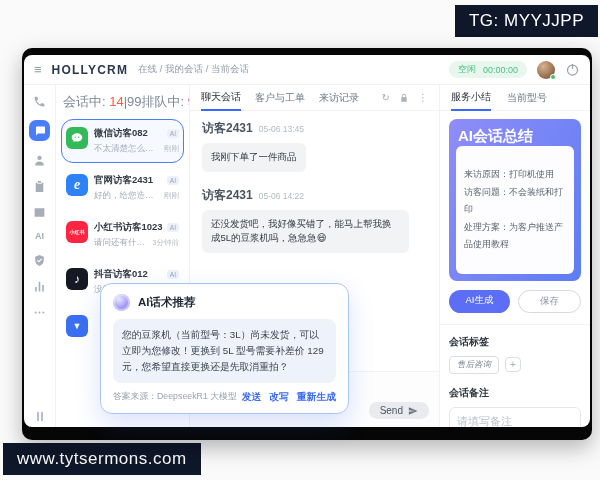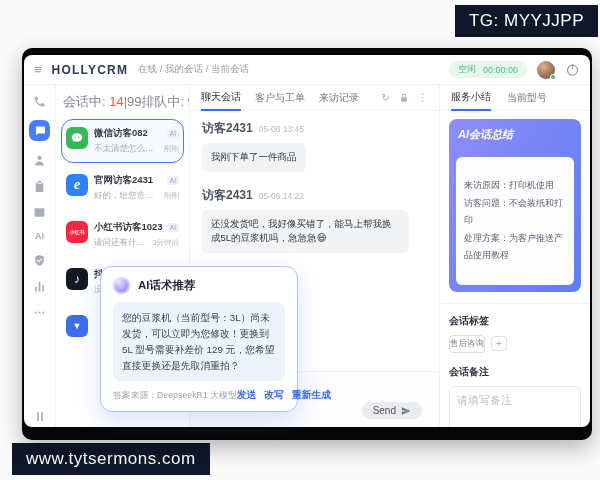--- a/index.html
+++ b/index.html
@@ -2,21 +2,21 @@
 <html><head>
 <meta charset="utf-8">
 <style>
   * { margin:0; padding:0; box-sizing:border-box; }
   html,body { width:600px; height:480px; overflow:hidden; }
   body { font-family:"Liberation Sans","DejaVu Sans",sans-serif; background:#fafafa; position:relative; }
 
   
   .badge-dark { position:absolute; background:#0f172a; color:#fff; font-size:17px; padding:6px 14px; letter-spacing:.5px; }
   #tg-badge { top:5px; right:2px; }
-  #site-badge { top:443px; left:12px; }
+  #site-badge { top:443px; left:3px; }
 
   
   .window { position:absolute; left:22px; top:48px; width:570px; height:392px; background:#060606; border-radius:10px; box-shadow:0 8px 22px rgba(0,0,0,.28); }
   .win-inner { position:absolute; left:2px; right:2px; top:7px; bottom:13px; background:#fff; border-radius:8px; overflow:hidden; display:flex; flex-direction:column; }
 
   
   .topbar { height:30px; flex:0 0 30px; display:flex; align-items:center; gap:10px; padding:0 10px; border-bottom:1px solid #f0f1f3; }
   .hamburger { color:#939ca7; font-size:13px; line-height:1; cursor:pointer; }
   .logo { font-weight:700; letter-spacing:1.2px; color:#2b3950; font-size:12px; }
   .breadcrumb { color:#939ca8; font-size:9.5px; }
@@ -69,44 +69,44 @@
   .tab-icons { margin-left:auto; display:flex; gap:9px; align-items:center; color:#a9b1bb; }
   .tab-icons .tic { font-size:10px; line-height:1; cursor:pointer; }
   .tab-icons svg { width:10px; height:10px; fill:currentColor; display:block; }
   .messages { flex:1; padding:9px 12px; overflow:hidden; }
   .msg { margin-bottom:15px; }
   .msg-meta { display:flex; gap:6px; align-items:baseline; }
   .msg-sender { font-size:12px; font-weight:700; color:#4a5460; }
   .msg-time { font-size:8.5px; color:#b3bac2; }
   .bubble { display:inline-block; background:#f2f3f5; border-radius:6px; padding:7px 9px; margin-top:6px; font-size:9.5px; color:#333a44; line-height:1.55; max-width:92%; }
   .composer { flex:0 0 56px; border-top:1px solid #f2f3f5; position:relative; background:#fdfdfe; }
-  .send-btn { position:absolute; right:17px; bottom:8px; background:#e9ebee; border-radius:12px; padding:3px 11px; font-size:10px; color:#4a5560; display:flex; align-items:center; gap:5px; cursor:pointer; }
+  .send-btn { position:absolute; right:10px; bottom:8px; background:#e9ebee; border-radius:12px; padding:3px 11px; font-size:10px; color:#4a5560; display:flex; align-items:center; gap:5px; cursor:pointer; }
   .send-btn svg { width:10px; height:10px; fill:#6b7685; }
 
   
   .rpanel { width:150px; flex:0 0 150px; display:flex; flex-direction:column; }
   .rtabs { height:26px; flex:0 0 26px; display:flex; align-items:center; gap:16px; padding:0 11px; border-bottom:1px solid #f2f3f5; }
   .rbody { flex:1; padding:8px 9px; overflow:hidden; }
   .ai-card { background:linear-gradient(120deg,#8f8df8 0%,#5e7df3 100%); border-radius:8px; padding:7px; }
-  .ai-card-title { color:#fff; font-weight:700; font-size:11px; margin:1px 0 15px 2px;font-style:italic; }
+  .ai-card-title { color:#fff; font-weight:700; font-size:15px; margin:1px 0 0 2px; }
   .ai-card-inner { background:#fdfdff; border-radius:6px; padding:20px 8px; font-size:9px; color:#5a6270; line-height:1.95; }
   .btn-row { display:flex; gap:8px; margin-top:9px; }
   .btn { flex:1; text-align:center; border-radius:12px; font-size:9.5px; padding:4px 0; cursor:pointer; }
   .btn.primary { background:#5b6ef5; color:#fff; }
   .btn.ghost { background:#fff; border:1px solid #d5d9e2; color:#8a93a3; }
   .sep { border-top:1px solid #f1f2f4; margin:11px -9px 10px; }
   .rp-h { font-size:10px; font-weight:700; color:#333a44; margin-bottom:7px; }
   .tag-row { display:flex; gap:6px; align-items:center; margin-bottom:12px; }
-  .tag { border:1px solid #d9dde5; border-radius:4px; padding:2px 0; font-size:8.5px; color:#7d8590; cursor:pointer; }
+  .tag { border:1px solid #d9dde5; border-radius:4px; padding:2px 7px; font-size:8.5px; color:#7d8590; cursor:pointer;font-style:italic; }
   .tag-add { width:16px; height:15px; border:1px solid #d9dde5; border-radius:4px; color:#a7aeb8; font-size:10px; line-height:13px; text-align:center; cursor:pointer; }
   .note-area { width:100%; height:58px; border:1px solid #e4e7ec; border-radius:6px; padding:6px 7px; font-size:11px; color:#555; resize:none; font-family:inherit; outline:none; }
   .note-area::placeholder { color:#b9c0ca; }
 
   
-  .ai-popup { position:absolute; left:100px; top:266px; width:198px; background:#fff; border:1px solid #a9c7f2; border-radius:12px; box-shadow:0 10px 26px rgba(70,110,240,.20); padding:10px 12px 9px; z-index:50; }
+  .ai-popup { position:absolute; left:100px; top:283px; width:249px; background:#fff; border:1px solid #a9c7f2; border-radius:12px; box-shadow:0 10px 26px rgba(70,110,240,.20); padding:10px 12px 9px; z-index:50; }
   .ai-pop-head { display:flex; align-items:center; gap:8px; }
   .orb { width:17px; height:17px; border-radius:50%; background:radial-gradient(circle at 35% 30%, #e4ecff, #a795f8 55%, #5f9cf5); box-shadow:inset 0 0 0 2px rgba(255,255,255,.45); }
   .ai-pop-title { font-size:11.5px; font-weight:700; color:#1f2633; }
   .ai-pop-body { margin-top:8px; background:#eef2fa; border-radius:8px; padding:8px 9px; font-size:9.8px; color:#3a4350; line-height:1.62; }
   .ai-pop-foot { margin-top:8px; display:flex; align-items:center; }
   .ai-src { font-size:8.8px; color:#9aa2ad; flex:1; white-space:nowrap; }
   .ai-acts { display:flex; gap:8px; }
   .ai-act { font-size:9.8px; font-weight:700; color:#3b6af8; cursor:pointer; white-space:nowrap; }
 </style>
 </head>
@@ -321,20 +321,24 @@
         </div>
         <div class="rbody">
           <div class="ai-card">
             <div class="ai-card-title">AI会话总结</div>
             <div class="ai-card-inner">
               <div>来访原因：打印机使用</div>
               <div>访客问题：不会装纸和打印</div>
               <div>处理方案：为客户推送产品使用教程</div>
             </div>
           </div>
+          <div class="btn-row">
+            <span class="btn primary">AI生成</span>
+            <span class="btn ghost">保存</span>
+          </div>
           <div class="sep"></div>
           <div class="rp-h">会话标签</div>
           <div class="tag-row">
             <span class="tag">售后咨询</span>
             <span class="tag-add">+</span>
           </div>
           <div class="rp-h">会话备注</div>
           <textarea class="note-area" placeholder="请填写备注" style=""></textarea>
         </div>
       </div>

